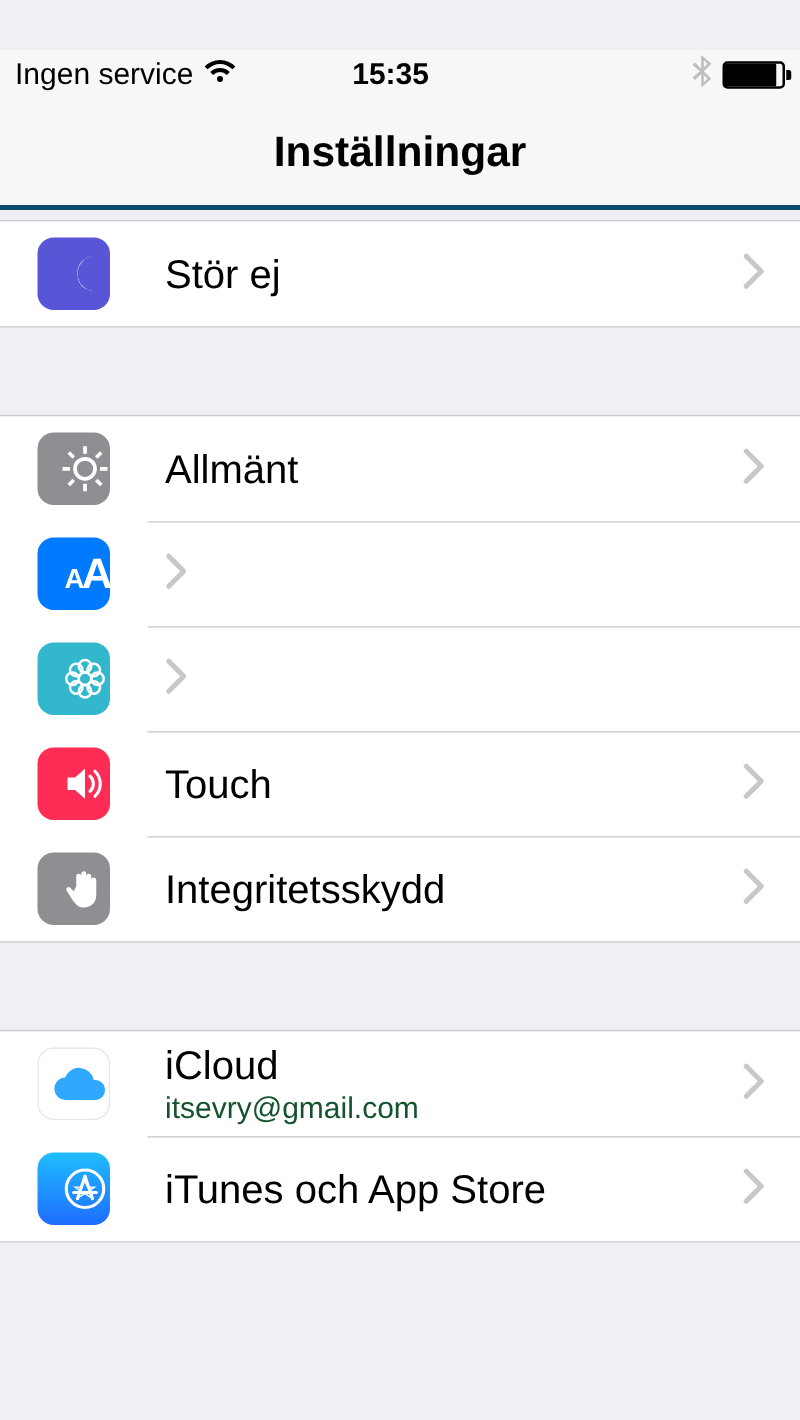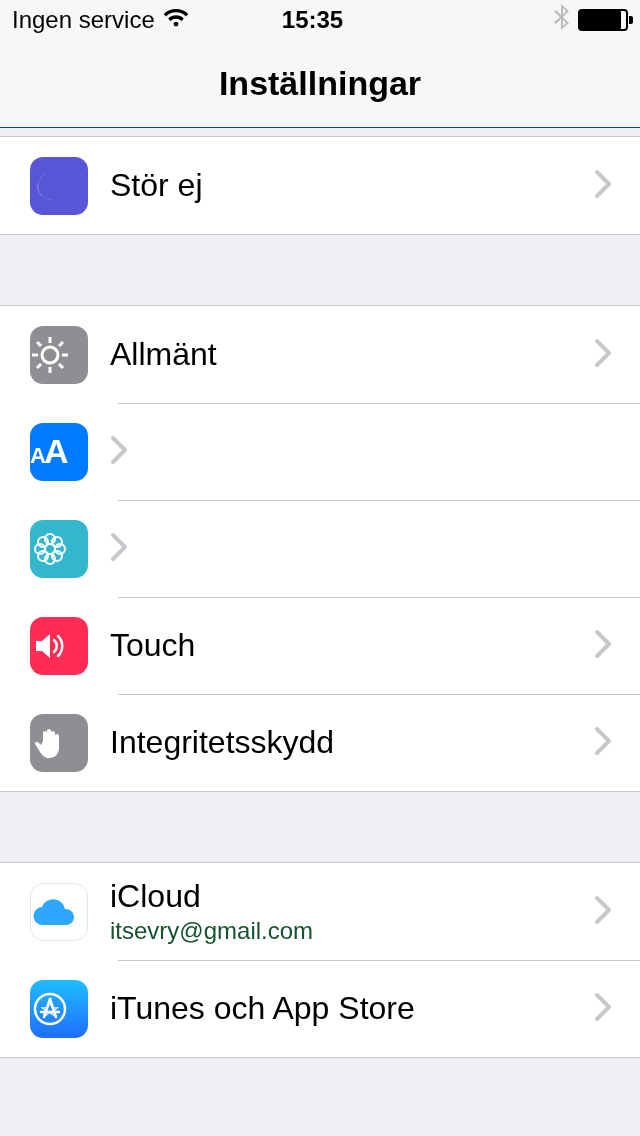--- a/index.html
+++ b/index.html
@@ -15,77 +15,78 @@
   
   .status-bar {
     height: 40px;
     display: flex;
     align-items: center;
     justify-content: space-between;
     padding: 0 12px;
     font-size: 24px;
     color: #000;
     background: #f7f7f8;
+    margin-top: 40px;
   }
   .status-left, .status-right { display: flex; align-items: center; gap: 8px; }
   .status-center { position: absolute; left: 0; right: 15px; text-align: center; font-weight: 600; pointer-events: none; }
   .battery {
     width: 50px; height: 22px; border: 2px solid #000; border-radius: 4px; position: relative;
   }
   .battery::after {
     content: ""; position: absolute; right: -7px; top: 5px; width: 4px; height: 8px; background: #000; border-radius: 0 2px 2px 0;
   }
   .battery-fill { background: #000; height: 100%; width: 90%; border-radius: 1px; }
 
   
   .nav-header {
     height: 88px;
     display: flex;
     align-items: center;
     justify-content: center;
-    border-bottom: 1px solid #0c4a6e;
+    border-bottom: 4px solid #0c4a6e;
     background: #f7f7f8;
     font-size: 34px;
     font-weight: 600;
   }
 
   
   .group {
     background: #fff;
     border-top: 1px solid #c8c7cc;
     border-bottom: 1px solid #c8c7cc;
   }
   .spacer-sm { height: 8px; }
   .spacer { height: 70px; }
 
   .row {
     display: flex;
     align-items: center;
-    height: 97px;
+    height: 84px;
     padding-left: 30px;
     position: relative;
   }
   .row + .row::before {
     content: "";
     position: absolute;
     left: 118px;
     right: 0;
     top: 0;
     height: 1px;
     background: #c8c7cc;
   }
   .row-icon {
     width: 58px;
     height: 58px;
     border-radius: 13px;
     flex: 0 0 58px;
-    margin-right: 22px;
-    display: flex;
-    align-items: center;
-    justify-content: flex-start;
+    margin-right: 44px;
+    display: flex;
+    align-items: center;
+    justify-content: flex-end;
     color: #fff;
     font-size: 30px;
     font-weight: 600;
   }
   .row-text {
     flex: 1;
     display: flex;
     flex-direction: column;
     justify-content: center;
     gap: 2px;

